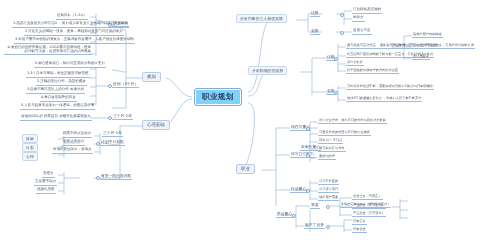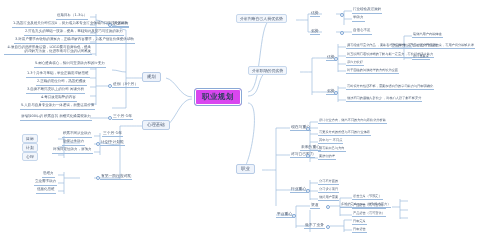--- a/index.html
+++ b/index.html
@@ -9,21 +9,21 @@
     font-family:"DejaVu Sans","Liberation Sans",sans-serif;
     color:#3b4252;
   }
   #canvas{position:relative;width:499px;height:236px;}
   svg.links{position:absolute;left:0;top:0;width:499px;height:236px;pointer-events:none;}
 
   .node{position:absolute;white-space:nowrap;line-height:1;}
 
   
   .root{
-    background:#d946ef;
+    background:#7dd3fc;
     border:1px solid #8aa9d6;
     border-radius:3px;
     color:#2d3f5c;
     font-size:7.5px;
     font-weight:bold;
     letter-spacing:.4px;
     padding:4px 7px;
     box-shadow:0 0 0 1px #ffffff inset;
   }
   

